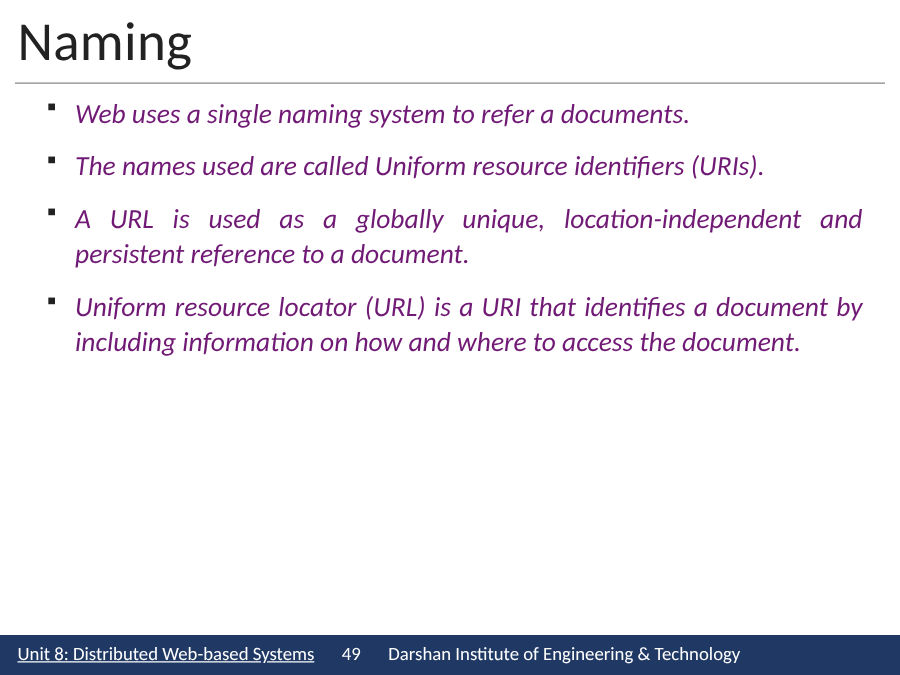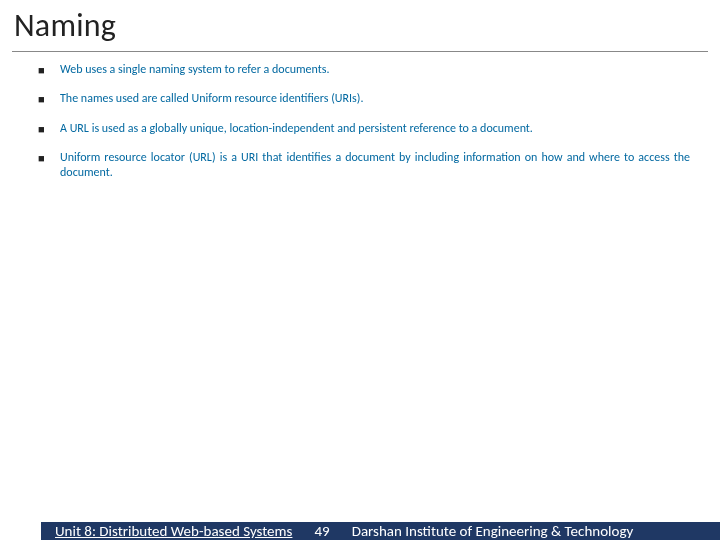--- a/index.html
+++ b/index.html
@@ -1,23 +1,23 @@
 <!DOCTYPE html>
 <html><head>
 <meta charset="utf-8">
 <style>
   * { margin: 0; padding: 0; box-sizing: border-box; }
   html, body { width: 720px; height: 540px; font-family: Calibri, "Segoe UI", Arial, sans-serif; background: #fff; color: #222; overflow: hidden; }
   .slide { position: relative; width: 720px; height: 540px; padding: 6px 12px 0 12px; }
-  .title { font-size: 32px; font-weight: 400; color: #222; padding: 0 0 6px 2px; letter-spacing: 0.2px; }
+  .title { font-size: 44px; font-weight: 400; color: #222; padding: 0 0 6px 2px; letter-spacing: 0.2px; }
   .rule { border: none; border-top: 1px solid #888; margin: 0 0 10px 0; }
   .bullets { list-style: none; padding: 0 18px 0 26px; }
-  .bullets li { position: relative; font-size: 12px; line-height: 1.28; margin-bottom: 14px; text-align: justify; text-justify: inter-word; padding-left: 22px; color: #0369a1; }
+  .bullets li { position: relative; font-size: 22px; line-height: 1.28; margin-bottom: 14px; text-align: justify; text-justify: inter-word; padding-left: 22px; color: #701a75; font-style: italic; }
   .bullets li::before { content: "■"; position: absolute; left: 0; top: 2px; font-size: 11px; color: #222; }
-  .footer { position: absolute; left: 0; right: 0; bottom: 0; height: 18px; background: #1f3864; color: #fff; display: flex; align-items: center; font-size: 15px; padding: 0 14px; margin-left: 41px; }
+  .footer { position: absolute; left: 0; right: 0; bottom: 0; height: 32px; background: #1f3864; color: #fff; display: flex; align-items: center; font-size: 15px; padding: 0 14px; }
   .footer .unit { text-decoration: underline; white-space: nowrap; }
   .footer .pageno { margin: 0 22px 0 22px; }
   .footer .inst { white-space: nowrap; }
 </style>
 </head>
 <body>
 
 <div class="slide">
   <div class="title">Naming</div>
   <hr class="rule">

